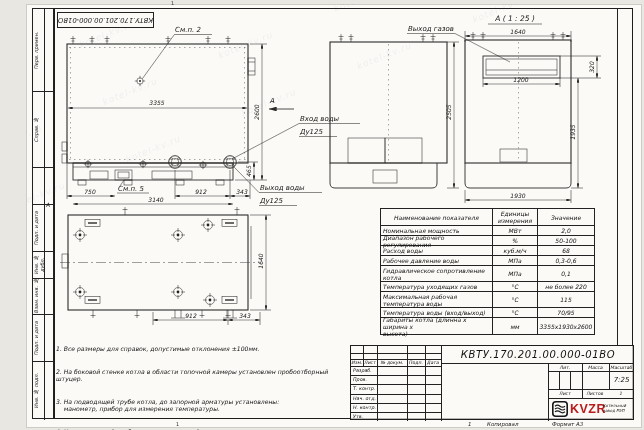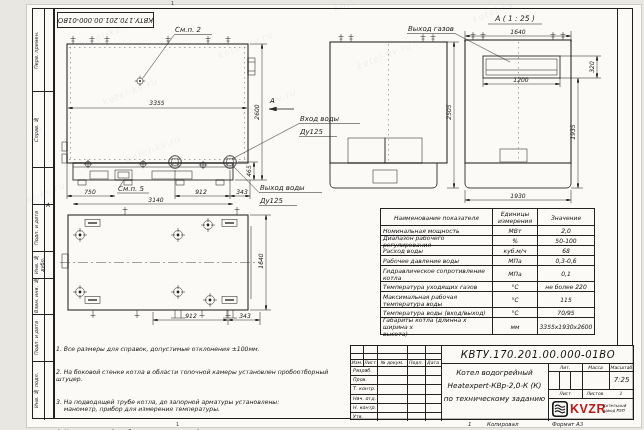--- a/index.html
+++ b/index.html
@@ -467,23 +467,20 @@
 
   <div class="scl rowlbl" style="top:21.5px;">Разраб.</div>
   <div class="scl rowlbl" style="top:30.5px;">Пров.</div>
   <div class="scl rowlbl" style="top:40px;">Т. контр.</div>
   <div class="scl rowlbl" style="top:49.5px;">Нач. отд.</div>
   <div class="scl rowlbl" style="top:58.5px;">Н. контр.</div>
   <div class="scl rowlbl" style="top:67.5px;">Утв.</div>
 
   <div class="sc" id="docnum">КВТУ.170.201.00.000-01ВО</div>
 
-  <div class="scl descl" style="left:91px;top:21px;width:105px;">Котел водогрейный</div>
-  <div class="scl descl" style="left:91px;top:34px;width:105px;">Heatexpert-КВр-2,0-К (К)</div>
-  <div class="scl descl" style="left:91px;top:47px;width:105px;">по техническому заданию</div>
 
   <div class="sc tbs" style="left:197px;top:17px;width:34px;height:8px;">Лит.</div>
   <div class="sc tbs" style="left:231px;top:17px;width:27px;height:8px;">Масса</div>
   <div class="sc tbs" style="left:258px;top:17px;width:25px;height:8px;">Масштаб</div>
   <div class="sc" style="left:258px;top:25px;width:25px;height:18px;font:italic 7px 'DejaVu Sans',sans-serif;">7:25</div>
 
   <div class="sc tbs" style="left:197px;top:43px;width:34px;height:9px;">Лист</div>
   <div class="sc tbs" style="left:231px;top:43px;width:26px;height:9px;">Листов</div>
   <div class="sc tbs" style="left:257px;top:43px;width:26px;height:9px;">1</div>
 

